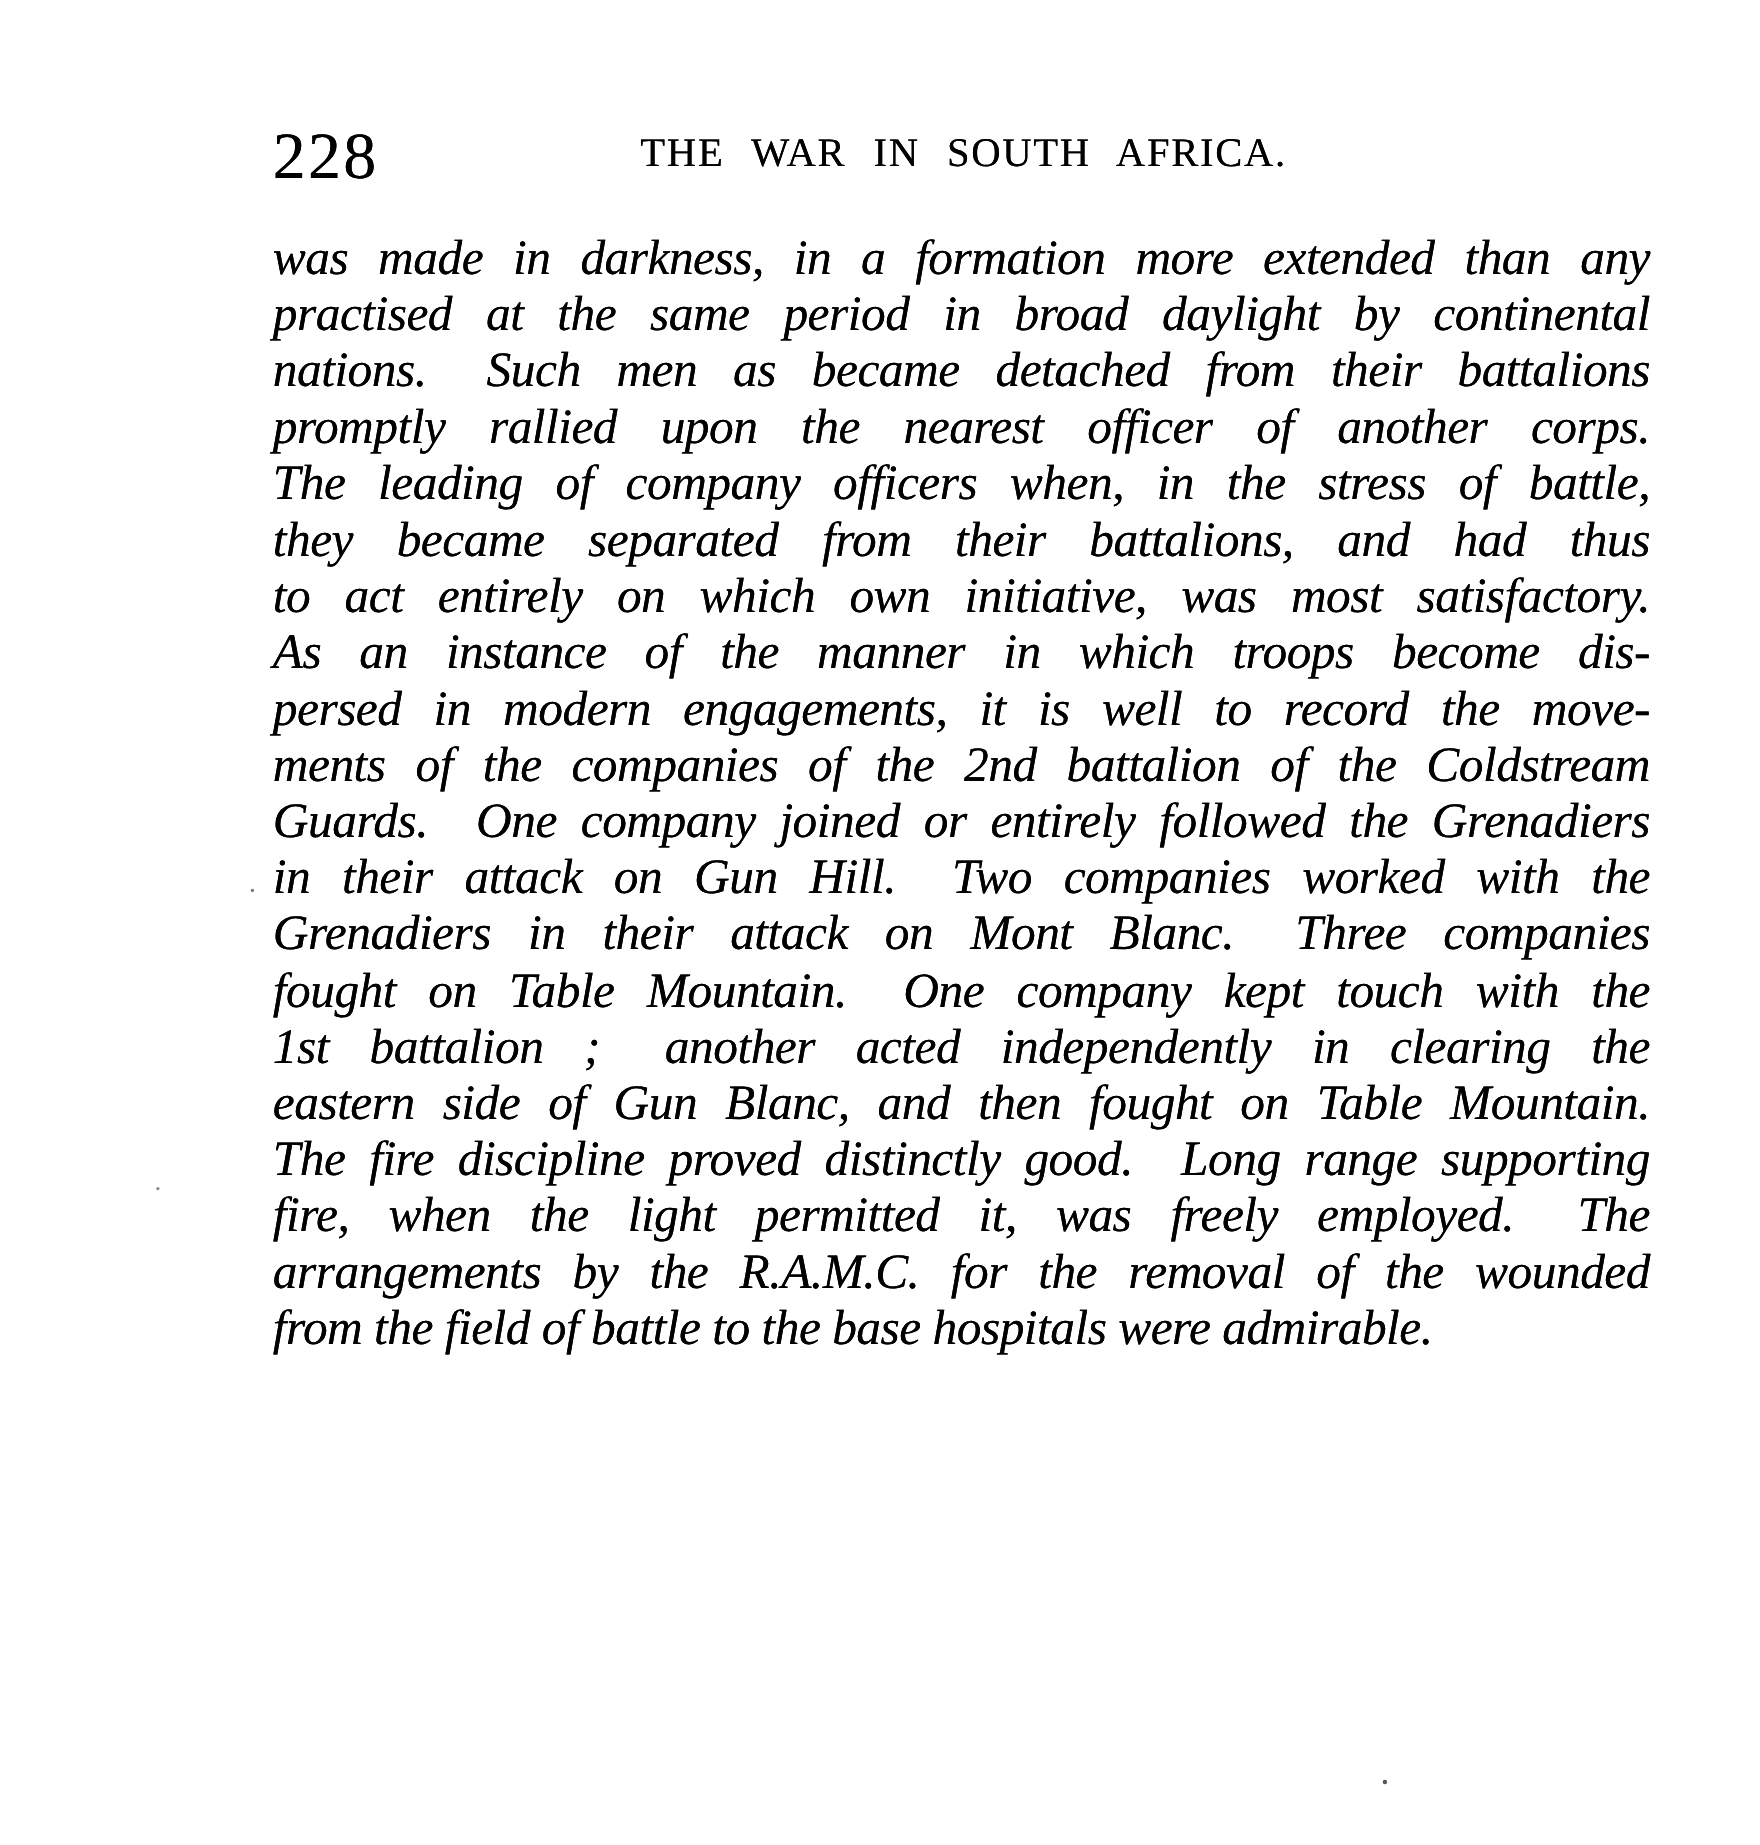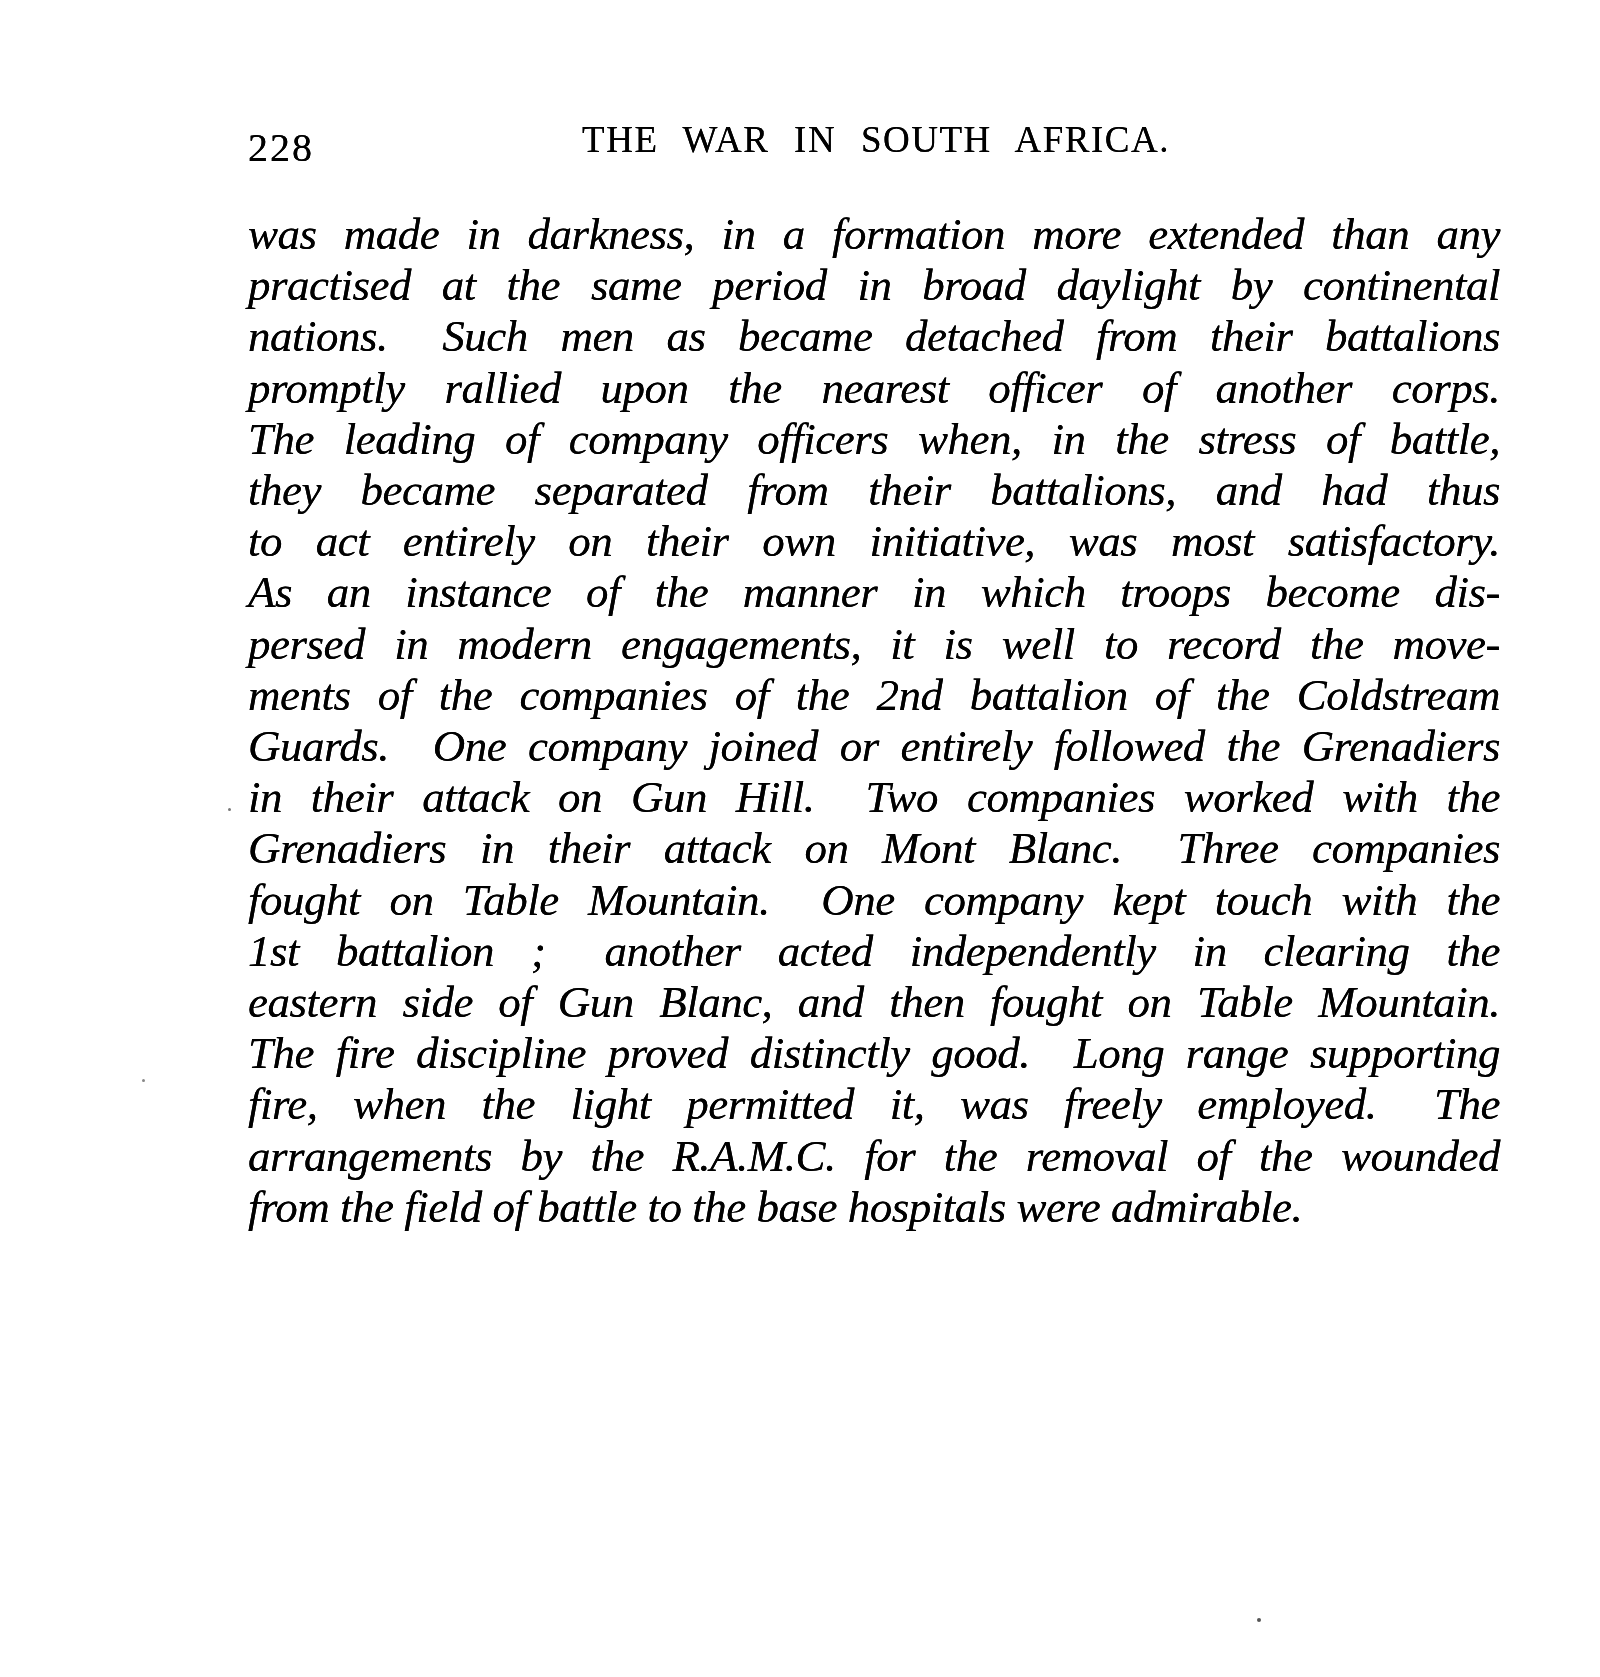--- a/index.html
+++ b/index.html
@@ -8,22 +8,22 @@
     width: 1600px;
     height: 1677px;
     background: #ffffff;
     overflow: hidden;
     font-family: "Liberation Serif", "DejaVu Serif", serif;
     color: #000000;
   }
   .page-number {
     position: absolute;
     left: 248px;
-    top: 128px;
-    font-size: 40px;
+    top: 112px;
+    font-size: 60px;
     line-height: 1;
     letter-spacing: 2px;
     text-shadow: 0 0 0.6px #000;
   }
   .running-title {
     position: absolute;
     left: 876px;
     top: 121px;
     transform: translateX(-50%);
     font-size: 37px;
@@ -69,21 +69,21 @@
 
   <div class="running-title">THE WAR IN SOUTH AFRICA.</div>
 
   <div class="body-block">
     <div class="text-line">was made in darkness, in a formation more extended than any</div>
     <div class="text-line">practised at the same period in broad daylight by continental</div>
     <div class="text-line">nations.  Such men as became detached from their battalions</div>
     <div class="text-line">promptly rallied upon the nearest officer of another corps.</div>
     <div class="text-line">The leading of company officers when, in the stress of battle,</div>
     <div class="text-line">they became separated from their battalions, and had thus</div>
-    <div class="text-line">to act entirely on their own initiative, was most satisfactory.</div>
+    <div class="text-line">to act entirely on which own initiative, was most satisfactory.</div>
     <div class="text-line">As an instance of the manner in which troops become dis-</div>
     <div class="text-line">persed in modern engagements, it is well to record the move-</div>
     <div class="text-line">ments of the companies of the 2nd battalion of the Coldstream</div>
     <div class="text-line">Guards.  One company joined or entirely followed the Grenadiers</div>
     <div class="text-line">in their attack on Gun Hill.  Two companies worked with the</div>
     <div class="text-line">Grenadiers in their attack on Mont Blanc.  Three companies</div>
     <div class="text-line">fought on Table Mountain.  One company kept touch with the</div>
     <div class="text-line">1st battalion ;  another acted independently in clearing the</div>
     <div class="text-line">eastern side of Gun Blanc, and then fought on Table Mountain.</div>
     <div class="text-line">The fire discipline proved distinctly good.  Long range supporting</div>

